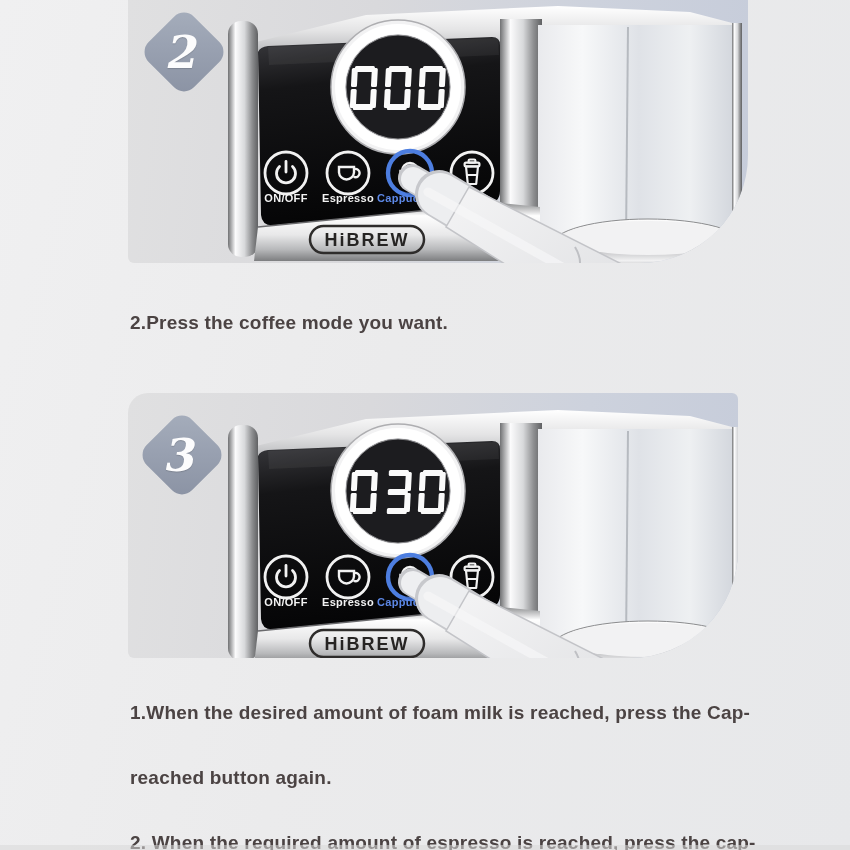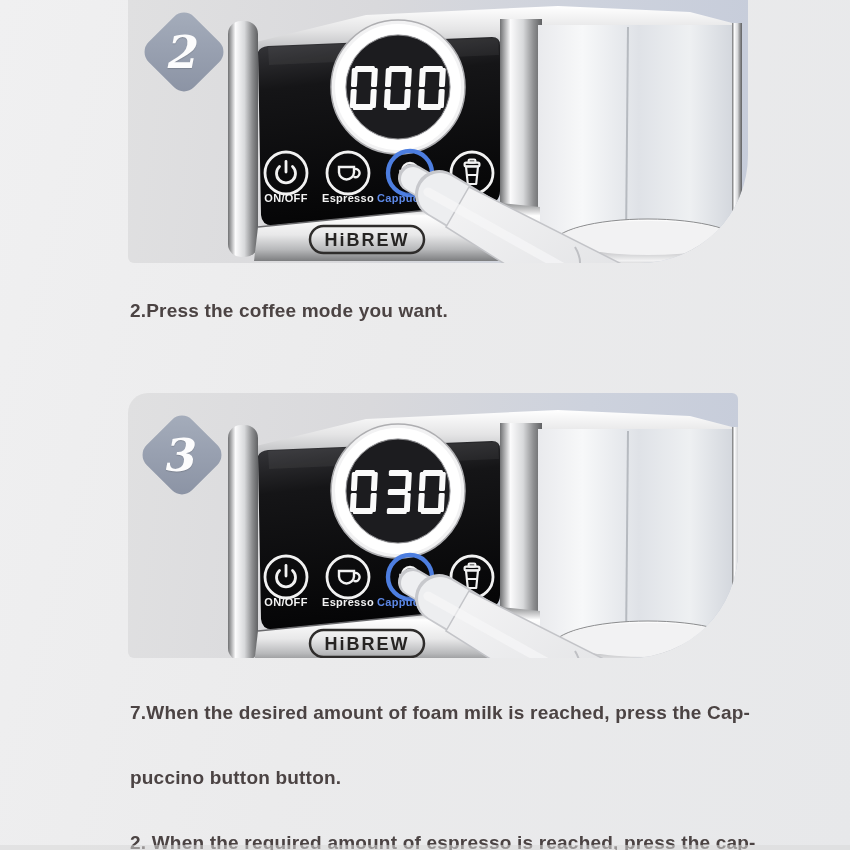--- a/index.html
+++ b/index.html
@@ -26,21 +26,21 @@
   }
   #block2 .badge{left:24px; top:20px;}
   #block3 .badge{left:22px; top:30px;}
   .badge span{
     transform:rotate(-45deg);
     font-family:"DejaVu Serif", serif; font-style:italic; font-weight:bold;
     font-size:45px; color:#fcfcfd; line-height:1; text-shadow:0 1px 1px rgba(0,0,0,.15);
   }
   .machine{position:absolute; left:0; top:0;}
   .caption{position:absolute; white-space:pre-wrap;}
-  #caption2{left:130px; top:265px;}
+  #caption2{left:130px; top:277px;}
   #caption3{left:130px; top:667px;}
   .caption p{
     margin:0 0 11px 0;
     font-size:19px; line-height:20px; font-weight:600;
     color:#4b4343; letter-spacing:.2px;
   }
   #caption3 p{margin-bottom:9px;}
   .btn-label{font-family:"Liberation Sans",sans-serif; font-weight:bold; font-size:11px; letter-spacing:.3px;}
   .brand-text{font-family:"Liberation Sans",sans-serif; font-weight:bold; font-size:18px; letter-spacing:2px;}
 </style>
@@ -287,21 +287,21 @@
           <path d="M300,197 L520,320" stroke="#f8f8f9" stroke-width="9" stroke-linecap="round" opacity="0.65"></path>
         </g>
       </g>
     </svg>
     <div class="badge">
       <span>3</span>
     </div>
   </section>
 
   <div class="caption" id="caption3">
-    <p>7.When the desired amount of foam milk is reached, press the Cap-</p>
-    <p>puccino button button.</p>
+    <p>1.When the desired amount of foam milk is reached, press the Cap-</p>
+    <p>reached button again.</p>
     <p>2. When the required amount of espresso is reached, press the cap-</p>
     
     
     
   </div>
 
 </div>
 
 </body></html>

